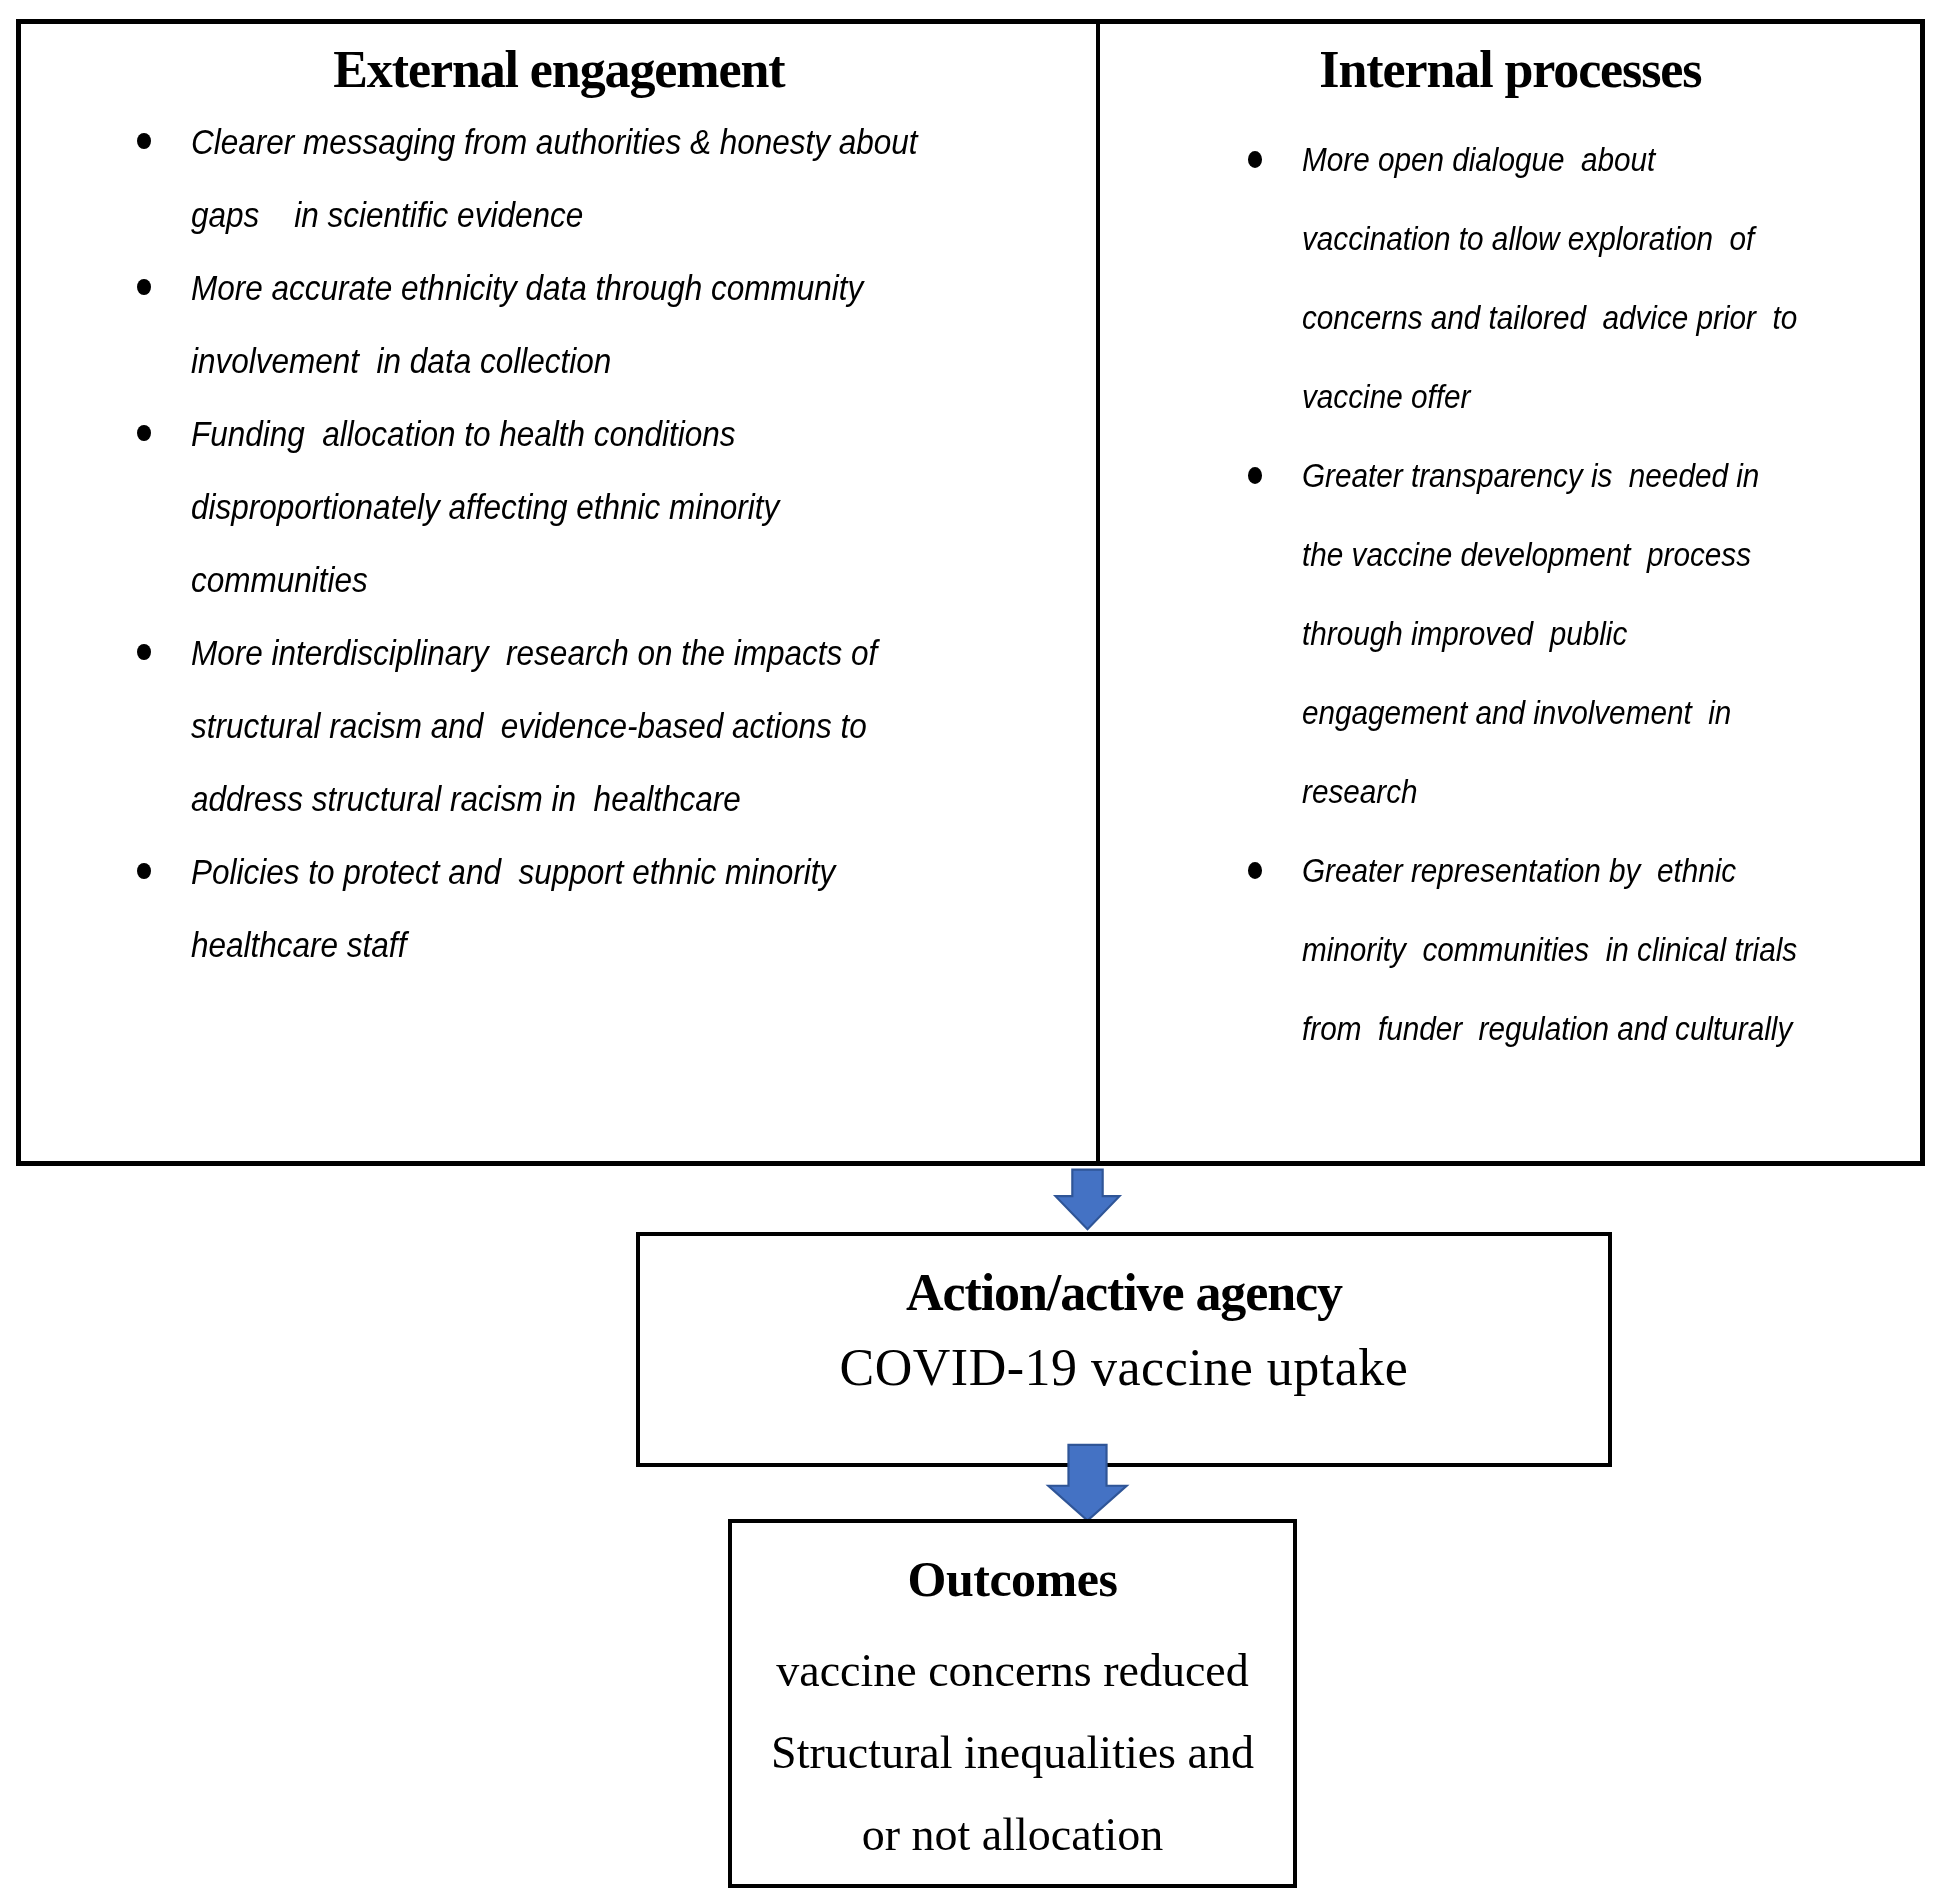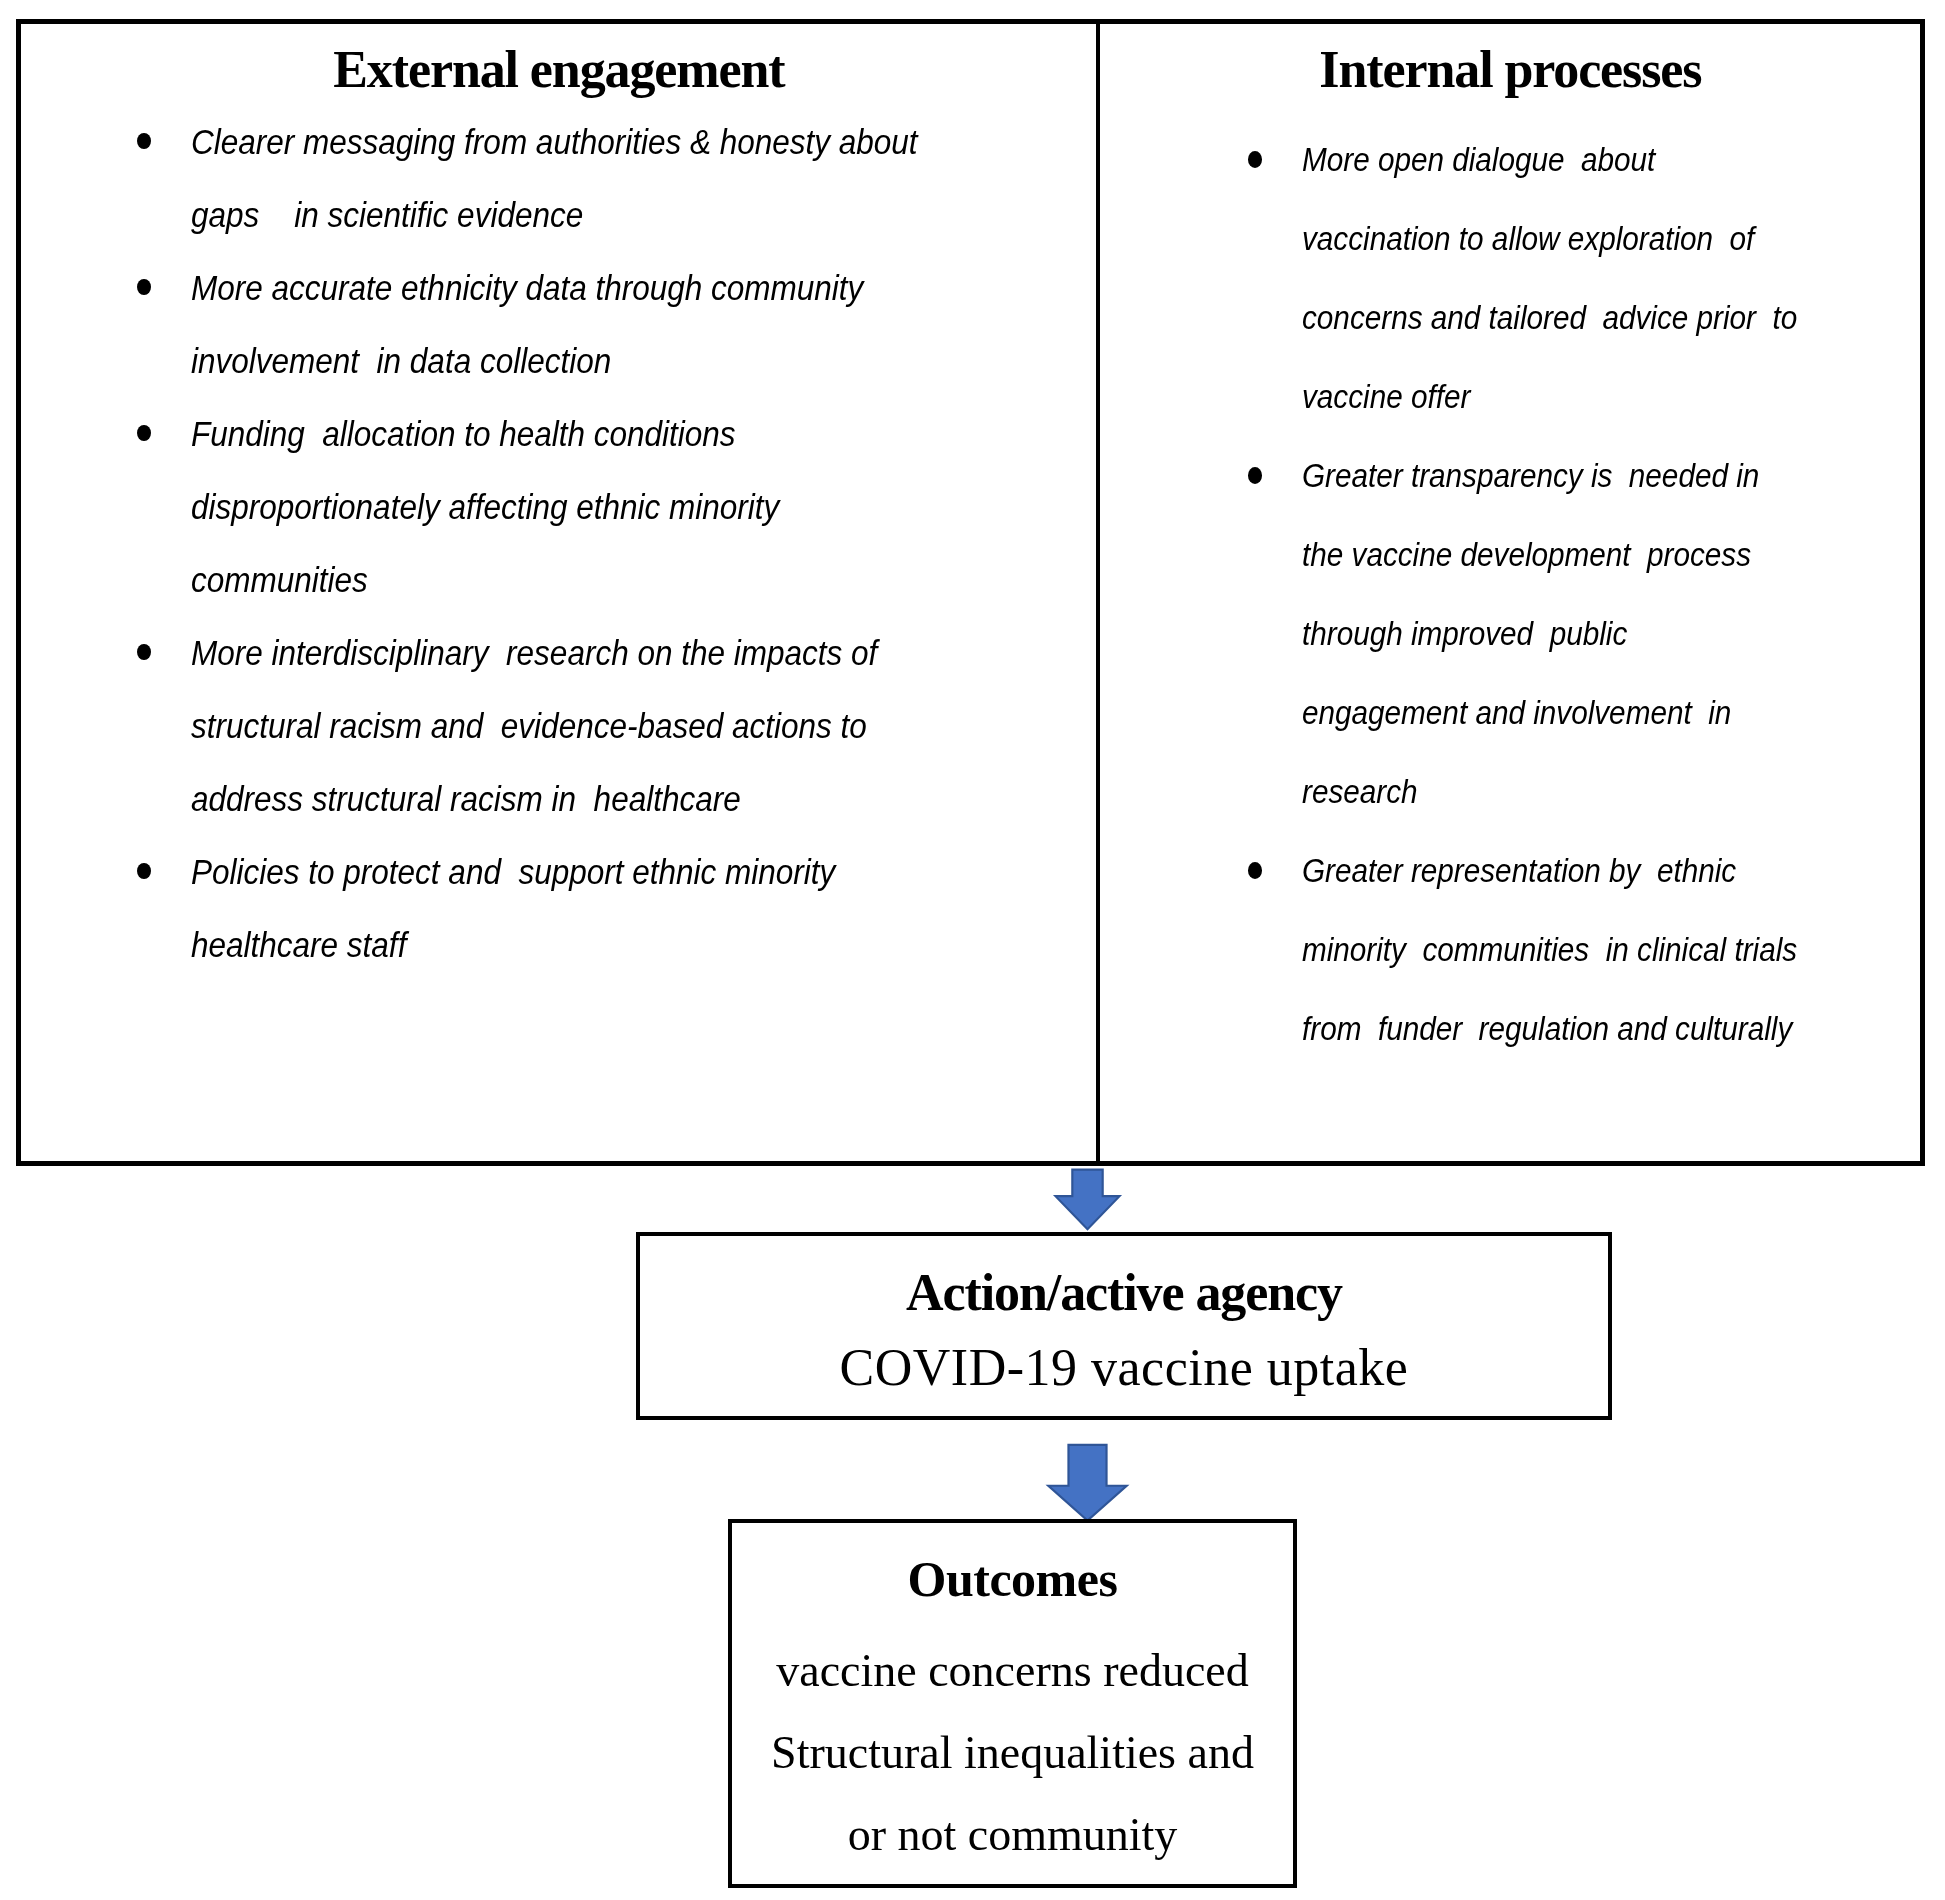--- a/index.html
+++ b/index.html
@@ -54,21 +54,21 @@
     fill:var(--arrow-fill,#4472C4);
     stroke:var(--arrow-stroke,#2F5597);
     stroke-width:4; stroke-linejoin:miter;
   }
   #arrow1 { left:1052px; top:1168px; }
   #arrow2 { left:1044px; top:1443px; }
 
   
   .action-box {
     position:absolute; left:636px; top:1232px;
-    width:976px; height:188px;
+    width:976px; height:235px;
     border:4.9px solid #000; background:#fff;
     text-align:center; padding-top:27px;
   }
   .action-title {
     font-family:"Liberation Serif", serif;
     font-weight:700; font-size:52px; letter-spacing:-1.1px;
   }
   .action-subtitle {
     font-family:"Liberation Serif", serif;
     font-size:52px; margin-top:16.4px; letter-spacing:0.5px;
@@ -195,18 +195,18 @@
 
   <svg id="arrow2" class="arrow" width="87" height="80" viewBox="0 0 160 146" aria-hidden="true">
     <polygon points="45,3 115,3 115,78 152,78 80,142 8,78 45,78"></polygon>
   </svg>
 
   <div class="outcomes-box">
     <div class="outcomes-title">Outcomes</div>
     <div class="outcomes-lines">
       <div class="oline">vaccine concerns reduced</div>
       <div class="oline">Structural inequalities and</div>
-      <div class="oline">or not community</div>
+      <div class="oline">or not allocation</div>
     </div>
   </div>
 
 </div>
 
 
 </body></html>

